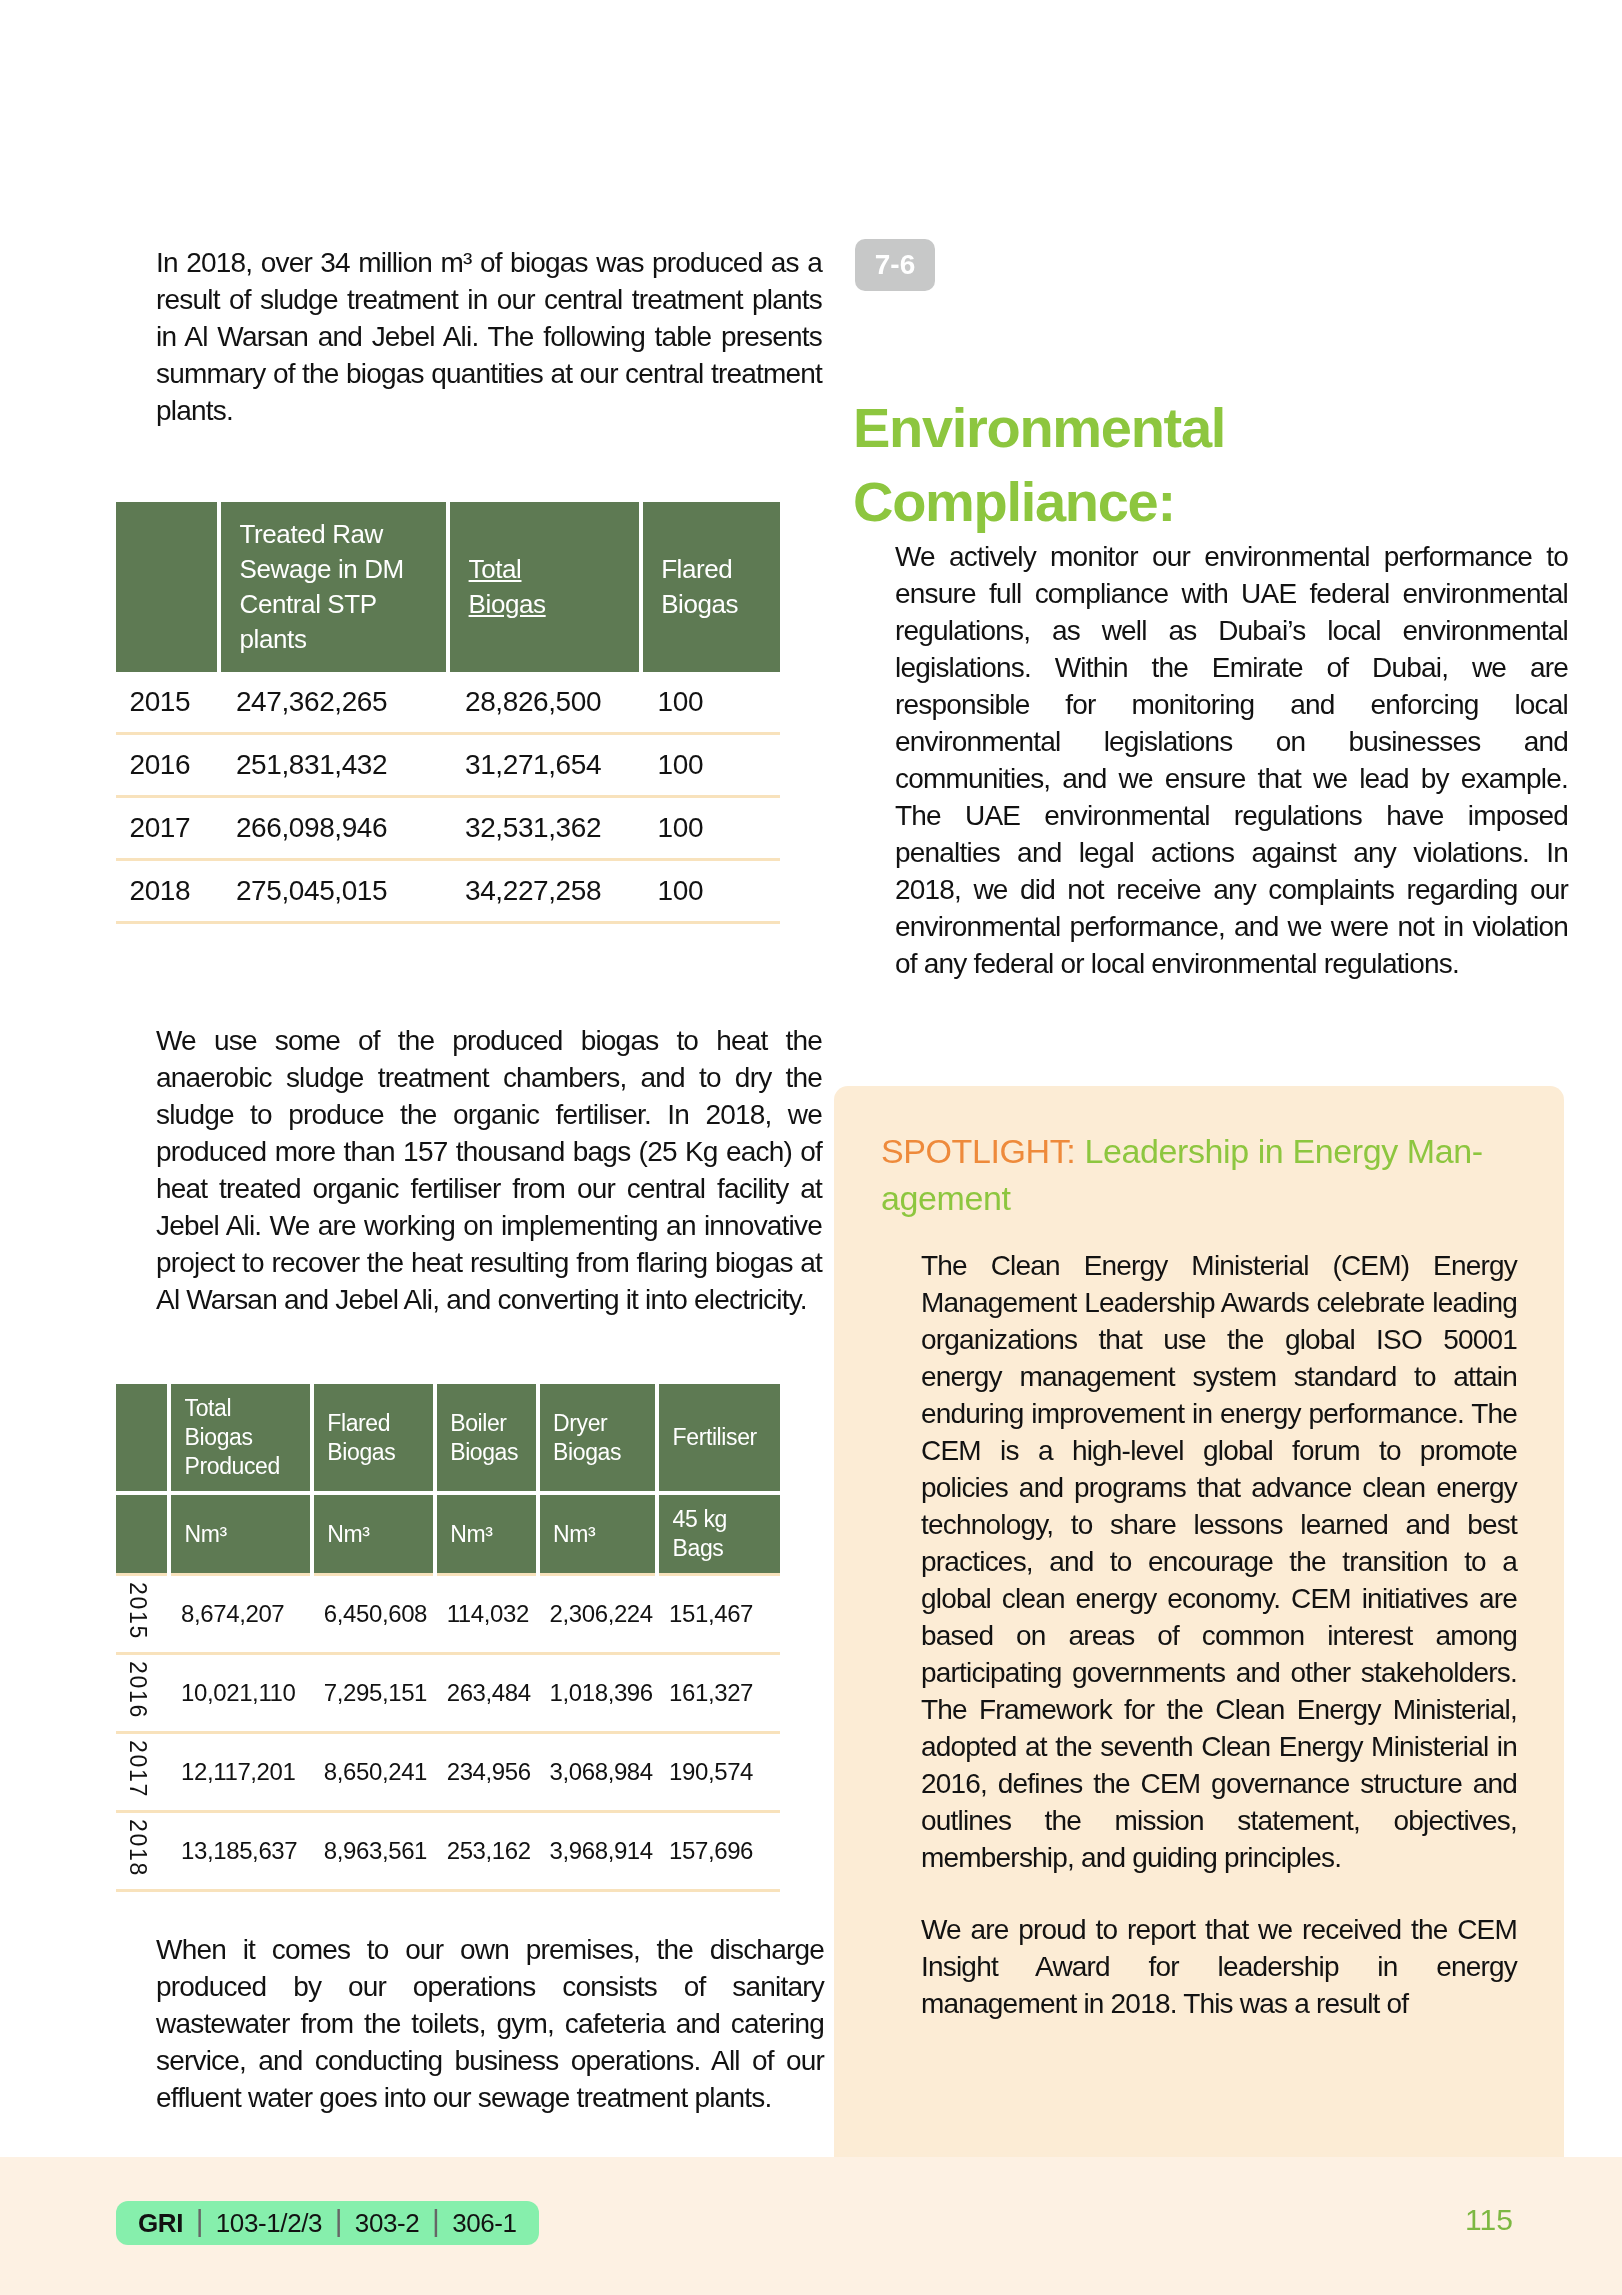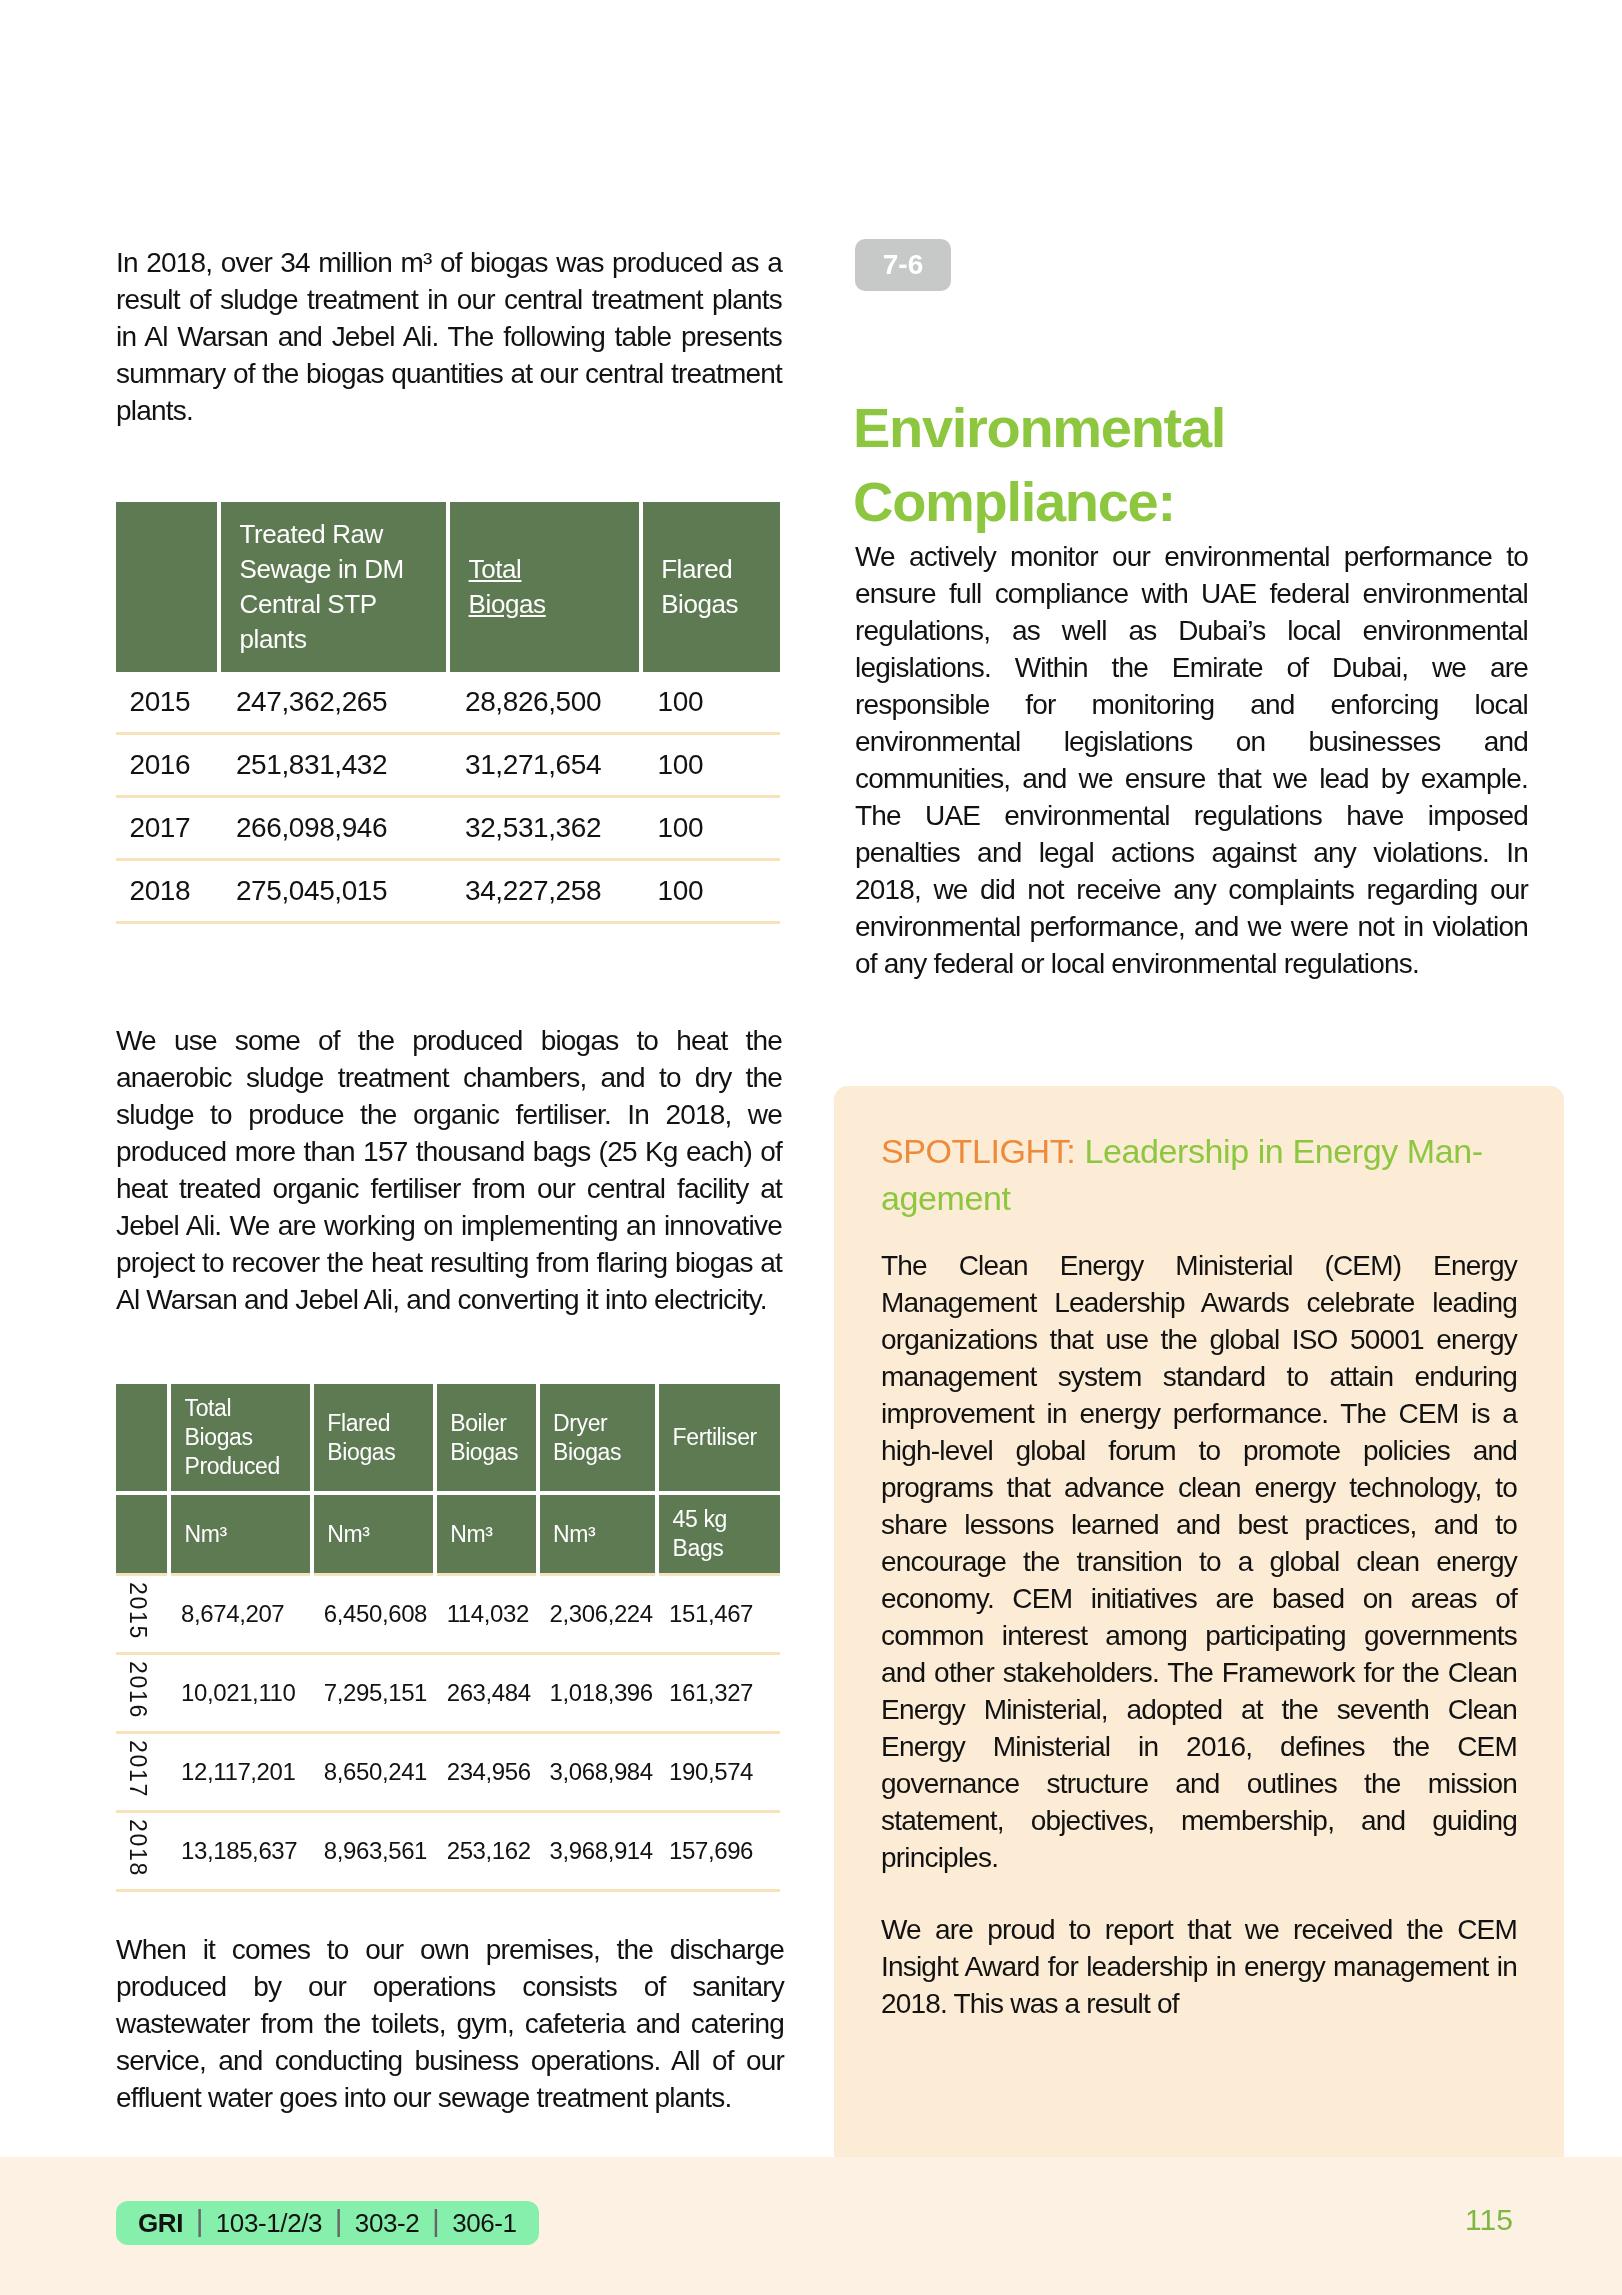--- a/index.html
+++ b/index.html
@@ -5,20 +5,21 @@
   html,body{margin:0;padding:0;background:#e8e8e8;}
   #page{
     position:relative;width:1623px;height:2295px;background:#ffffff;
     font-family:"Liberation Sans", sans-serif;color:#111;overflow:hidden;
     margin:0 auto;
   }
   
   .body-text{
     font-size:28px;line-height:37px;text-align:justify;letter-spacing:-0.8px;
     color:#121212;
+    margin-left:40px;
   }
   .p1{position:absolute;left:116px;top:216px;width:666px;}
   .p2{position:absolute;left:116px;top:994px;width:666px;}
   .p3{position:absolute;left:116px;top:1903px;width:668px;}
 
   
   .tbl-wrap1{position:absolute;left:116px;top:472px;width:664px;margin-top:30px;}
   .tbl-wrap2{position:absolute;left:116px;top:1384px;width:664px;}
   table{border-collapse:collapse;width:100%;table-layout:fixed;}
   th{
@@ -43,21 +44,21 @@
   .t2 td{font-size:24px;height:74px;padding-left:12px;}
   .t1 td.yr{padding-left:13.5px;}
   .v-year{
     writing-mode:vertical-rl;font-size:23px;letter-spacing:1.7px;color:#121212;
     display:inline-block;line-height:1;
   }
   .t2 td.yr-cell{padding-left:10px;}
 
   
   .badge{
-    position:absolute;left:855px;top:239px;width:96px;height:52px;
+    position:absolute;left:855px;top:239px;width:80px;height:52px;
     background:#c7c8c8;border-radius:10px;color:#ffffff;
     font-size:28px;font-weight:bold;display:flex;align-items:center;justify-content:center;
     letter-spacing:0px;
   }
   .heading{
     position:absolute;left:853px;top:353px;width:685px;
     font-size:56px;line-height:74px;font-weight:bold;color:#8dc63f;letter-spacing:-1.3px;
   }
   .rpara{position:absolute;left:855px;top:510px;width:673px;}
 

